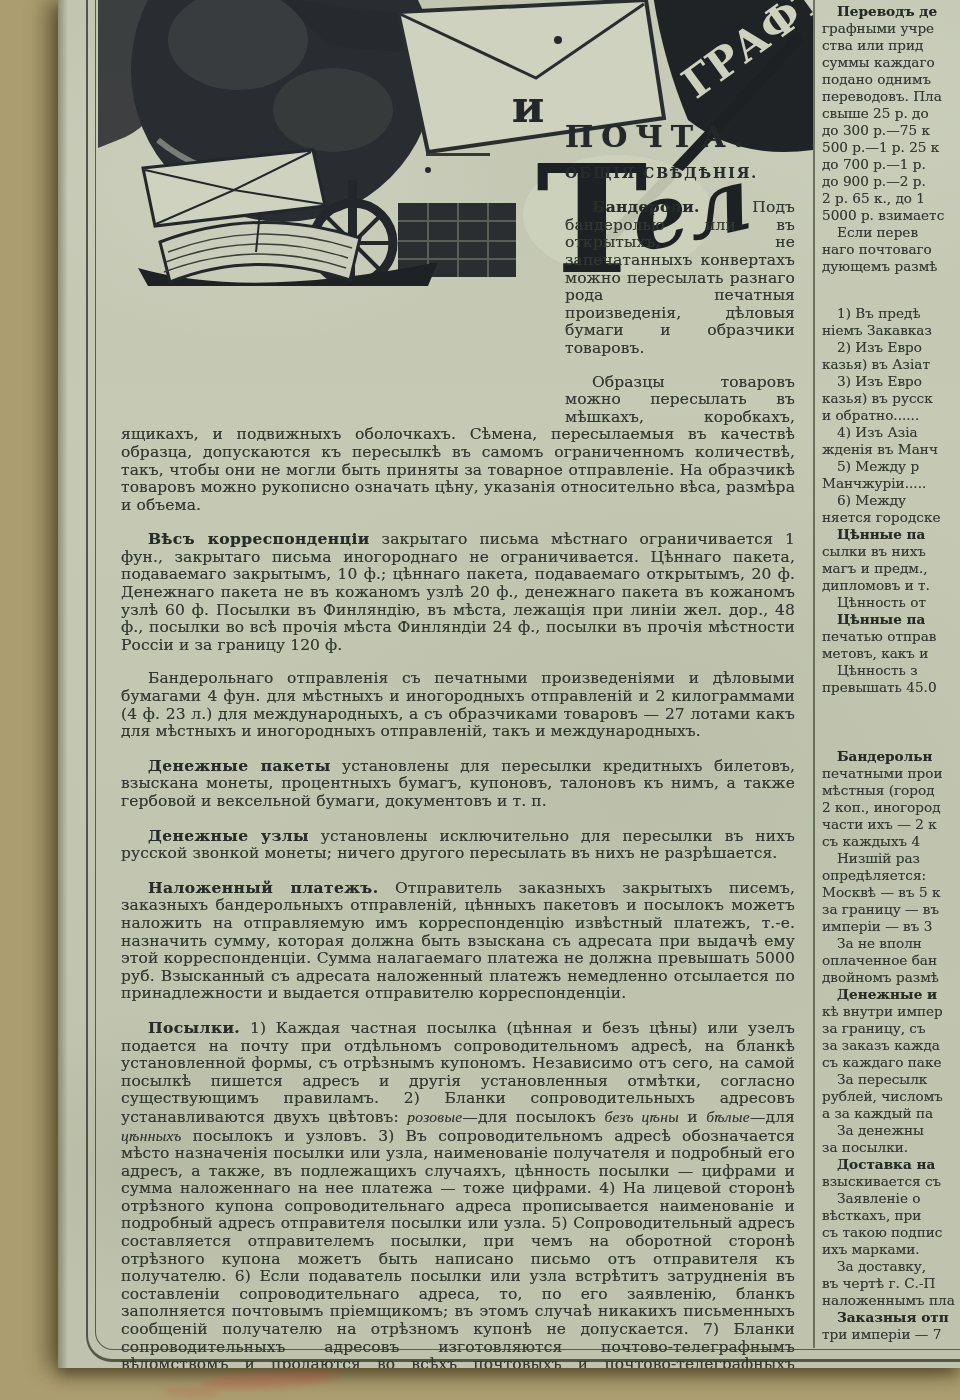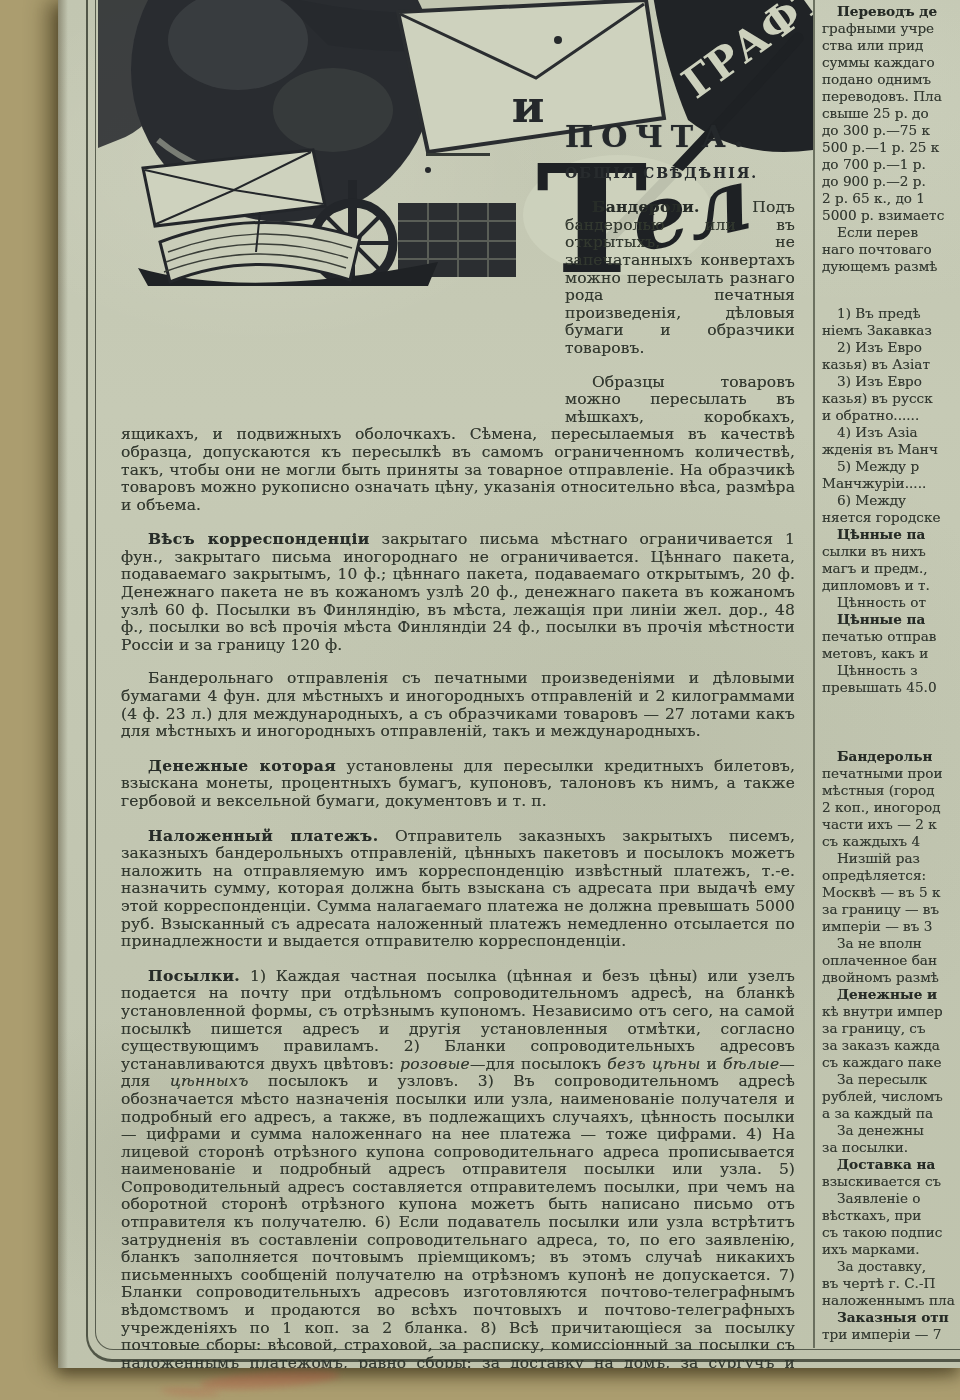--- a/index.html
+++ b/index.html
@@ -35,21 +35,21 @@
   .head-block{text-align:left;color:#272b2c;}
   .sec-title{margin:128px 0 0 0;font-size:30px;font-weight:bold;letter-spacing:8px;color:#24282b;
     text-shadow:0 0 1px rgba(36,40,43,.6);}
   .title-rule{width:64px;height:3px;background:#353a36;margin:7px auto 9px auto;}
   .sub-title{margin:0 0 10px 0;font-size:14px;font-weight:bold;letter-spacing:2px;color:#272b2d;
     text-shadow:0 0 .5px rgba(36,40,43,.55);}
   #main-text{font-size:15.5px;line-height:17.6px;color:#32382f;text-align:justify;
     letter-spacing:.1px;text-shadow:0 0 .5px rgba(50,56,47,.55);}
   #main-text p{margin:16px;text-indent:27px;}
   #main-text b{letter-spacing:.4px;color:#272c28;}
-  #main-text i{letter-spacing:.3px;}
+  #main-text i{letter-spacing:.3px;font-family:Liberation Serif, serif;}
   .right-col{position:absolute;left:764px;top:3px;width:230px;z-index:2;
     font-size:13.6px;line-height:17px;color:#333931;text-shadow:0 0 .5px rgba(50,56,47,.5);}
   .right-col .rline{white-space:nowrap;}
   .right-col .rline.ind{padding-left:15px;}
   .right-col .rline.bold{font-weight:bold;color:#262b26;}
   .rgap{width:100%;}
   .red-smudge{position:absolute;border-radius:50%;filter:blur(3px);pointer-events:none;z-index:5;}
   .smudge-a{left:200px;top:1372px;width:140px;height:16px;background:rgba(190,75,60,.30);transform:rotate(-4deg);}
   .smudge-b{left:160px;top:1388px;width:60px;height:8px;background:rgba(190,75,60,.22);transform:rotate(3deg);}
 </style>
@@ -119,21 +119,22 @@
       <div class="head-block">
         <div class="sec-title">ПОЧТА.</div>
         <div class="title-rule"></div>
         <div class="sub-title">ОБЩІЯ СВѢДѢНІЯ.</div>
       </div>
 
     <p><b>Бандероли.</b><span> Подъ бандеролью или въ открытыхъ, не запечатанныхъ конвертахъ можно пересылать разнаго рода печатныя произведенія, дѣловыя бумаги и образчики товаровъ.</span></p>
         <p><span>Образцы товаровъ можно пересылать въ мѣшкахъ, коробкахъ, ящикахъ, и подвижныхъ оболочкахъ. Сѣмена, пересылаемыя въ качествѣ образца, допускаются къ пересылкѣ въ самомъ ограниченномъ количествѣ, такъ, чтобы они не могли быть приняты за товарное отправленіе. На образчикѣ товаровъ можно рукописно означать цѣну, указанія относительно вѣса, размѣра и объема.</span></p>
         <p><b>Вѣсъ корреспонденціи</b><span> закрытаго письма мѣстнаго ограничивается 1 фун., закрытаго письма иногороднаго не ограничивается. Цѣннаго пакета, подаваемаго закрытымъ, 10 ф.; цѣннаго пакета, подаваемаго открытымъ, 20 ф. Денежнаго пакета не въ кожаномъ узлѣ 20 ф., денежнаго пакета въ кожаномъ узлѣ 60 ф. Посылки въ Финляндію, въ мѣста, лежащія при линіи жел. дор., 48 ф., посылки во всѣ прочія мѣста Финляндіи 24 ф., посылки въ прочія мѣстности Россіи и за границу 120 ф.</span></p>
         <p><span>Бандерольнаго отправленія съ печатными произведеніями и дѣловыми бумагами 4 фун. для мѣстныхъ и иногородныхъ отправленій и 2 килограммами (4 ф. 23 л.) для международныхъ, а съ образчиками товаровъ — 27 лотами какъ для мѣстныхъ и иногородныхъ отправленій, такъ и международныхъ.</span></p>
-        <p><b>Денежные которая</b><span> установлены для пересылки кредитныхъ билетовъ, взыскана монеты, процентныхъ бумагъ, купоновъ, талоновъ къ нимъ, а также гербовой и вексельной бумаги, документовъ и т. п.</span></p>
+        <p><b>Денежные пакеты</b><span> установлены для пересылки кредитныхъ билетовъ, взыскана монеты, процентныхъ бумагъ, купоновъ, талоновъ къ нимъ, а также гербовой и вексельной бумаги, документовъ и т. п.</span></p>
+        <p><b>Денежные узлы</b><span> установлены исключительно для пересылки въ нихъ русской звонкой монеты; ничего другого пересылать въ нихъ не разрѣшается.</span></p>
         <p><b>Наложенный платежъ.</b><span> Отправитель заказныхъ закрытыхъ писемъ, заказныхъ бандерольныхъ отправленій, цѣнныхъ пакетовъ и посылокъ можетъ наложить на отправляемую имъ корреспонденцію извѣстный платежъ, т.-е. назначить сумму, которая должна быть взыскана съ адресата при выдачѣ ему этой корреспонденціи. Сумма налагаемаго платежа не должна превышать 5000 руб. Взысканный съ адресата наложенный платежъ немедленно отсылается по принадлежности и выдается отправителю корреспонденціи.</span></p>
         <p><b>Посылки.</b><span> 1) Каждая частная посылка (цѣнная и безъ цѣны) или узелъ подается на почту при отдѣльномъ сопроводительномъ адресѣ, на бланкѣ установленной формы, съ отрѣзнымъ купономъ. Независимо отъ сего, на самой посылкѣ пишется адресъ и другія установленныя отмѣтки, согласно существующимъ правиламъ. 2) Бланки сопроводительныхъ адресовъ устанавливаются двухъ цвѣтовъ: </span><i>розовые</i><span>—для посылокъ </span><i>безъ цѣны</i><span> и </span><i>бѣлые</i><span>—для </span><i>цѣнныхъ</i><span> посылокъ и узловъ. 3) Въ сопроводительномъ адресѣ обозначается мѣсто назначенія посылки или узла, наименованіе получателя и подробный его адресъ, а также, въ подлежащихъ случаяхъ, цѣнность посылки — цифрами и сумма наложеннаго на нее платежа — тоже цифрами. 4) На лицевой сторонѣ отрѣзного купона сопроводительнаго адреса прописывается наименованіе и подробный адресъ отправителя посылки или узла. 5) Сопроводительный адресъ составляется отправителемъ посылки, при чемъ на оборотной сторонѣ отрѣзного купона можетъ быть написано письмо отъ отправителя къ получателю. 6) Если подаватель посылки или узла встрѣтитъ затрудненія въ составленіи сопроводительнаго адреса, то, по его заявленію, бланкъ заполняется почтовымъ пріемщикомъ; въ этомъ случаѣ никакихъ письменныхъ сообщеній получателю на отрѣзномъ купонѣ не допускается. 7) Бланки сопроводительныхъ адресовъ изготовляются почтово-телеграфнымъ вѣдомствомъ и продаются во всѣхъ почтовыхъ и почтово-телеграфныхъ учрежденіяхъ по 1 коп. за 2 бланка. 8) Всѣ причитающіеся за посылку почтовые сборы: вѣсовой, страховой, за расписку, комиссіонный за посылки съ наложеннымъ платежомъ, равно сборы: за доставку на домъ, за сургучъ и другіе матеріалы, употребляемые для задѣлки посылокъ и узловъ, </span></p>
       </div>
   </div>
 
   <div class="frame-inner"></div>
   <div class="frame-outer"></div>
   <div class="col-divider"></div>
 
   <div class="right-col" id="right-col">

